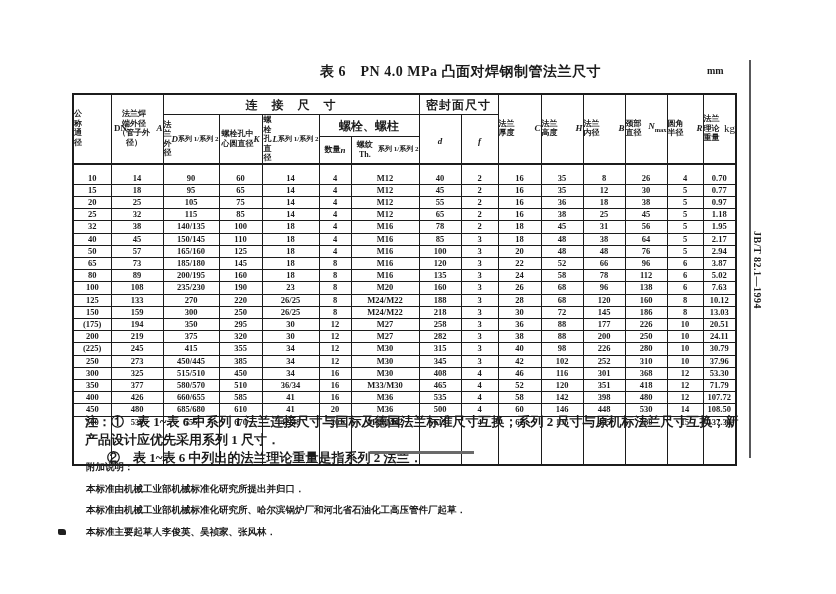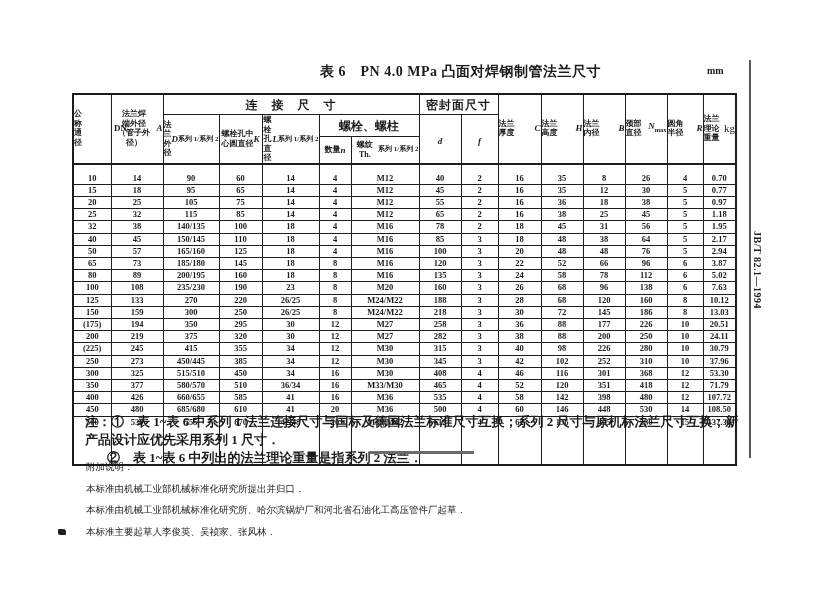--- a/index.html
+++ b/index.html
@@ -48,21 +48,21 @@
   tbody tr:last-child td{padding-bottom:36px;}
 
   
   .notes{left:85px;top:413px;width:655px;font-size:13px;font-weight:bold;line-height:18px;}
   .notes .note-line2{padding-left:22px;}
 
   
   .sep{left:370px;top:451px;width:104px;height:3px;background:#6a6a6a;}
 
   
-  .addendum{left:86px;top:461px;width:640px;font-size:9.5px;font-weight:normal;}
+  .addendum{left:86px;top:461px;width:640px;font-size:9.5px;font-weight:bold;}
   .addendum div{margin-bottom:8.5px;line-height:13px;}
 
   
   .vrule{left:749px;top:60px;width:2px;height:398px;background:#58585a;}
   .vcode{
     left:752px;top:231px;height:90px;
     writing-mode:vertical-rl;
     font-size:10px;font-weight:bold;letter-spacing:0.5px;white-space:nowrap;
   }
 

